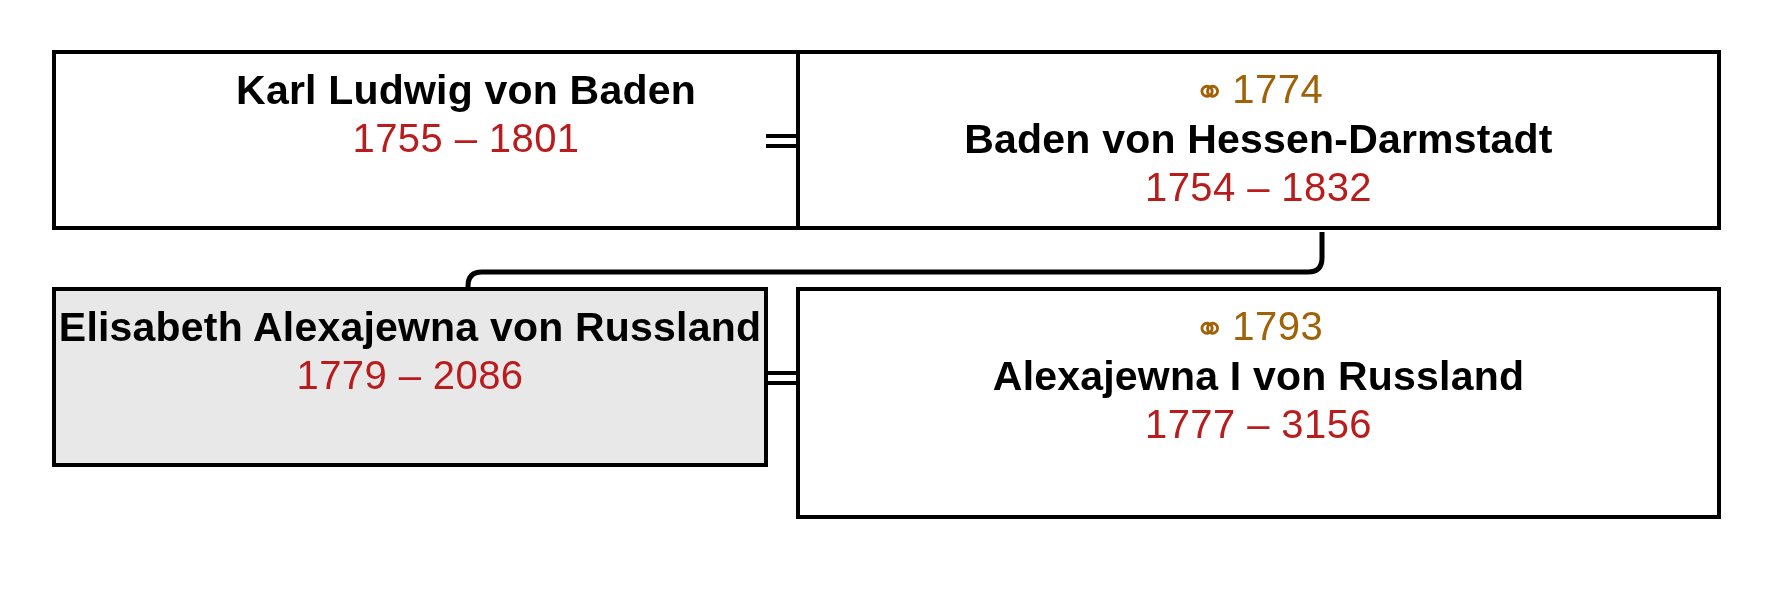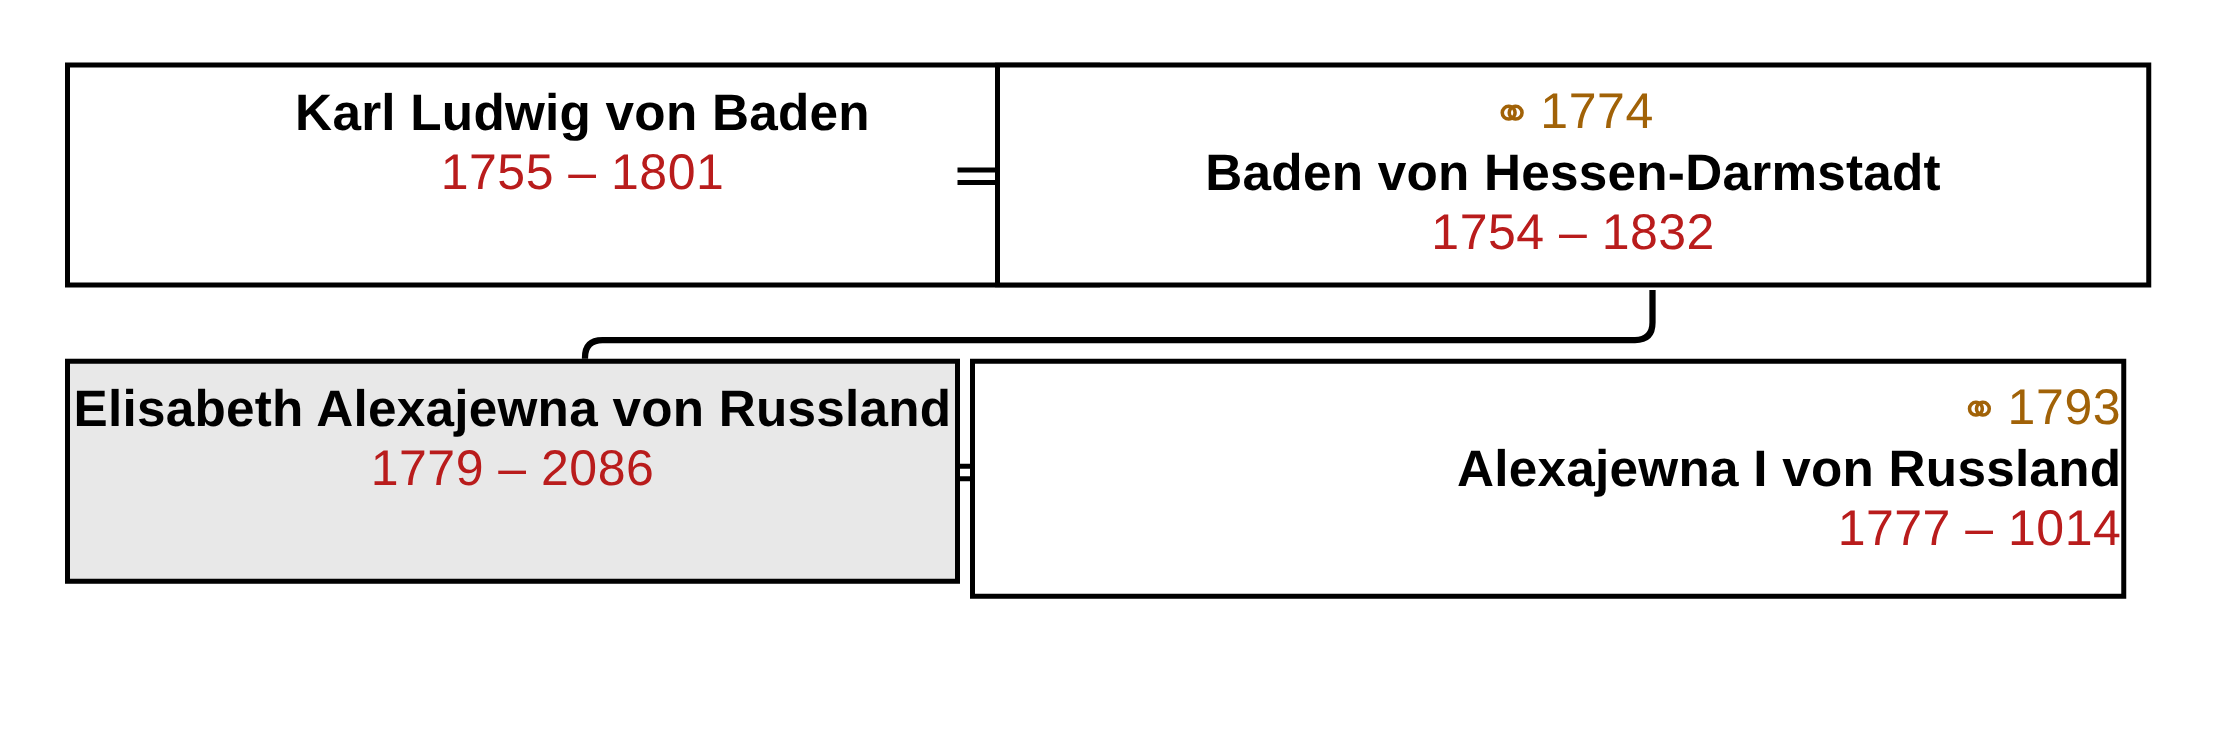--- a/index.html
+++ b/index.html
@@ -60,21 +60,21 @@
     font-weight: 400;
     color: #b91c1c;
     line-height: 1.22;
     white-space: nowrap;
     letter-spacing: 0.4px;
   }
   
   #box-karl-ludwig   { left: 52px;  top: 50px;  width: 828px; height: 180px; }
   #box-amalie        { left: 796px; top: 50px;  width: 925px; height: 180px; }
   #box-elisabeth     { left: 52px;  top: 287px; width: 716px; height: 180px; }
-  #box-alexander     { left: 776px; top: 287px; width: 925px; height: 192px; align-items: flex-end; }
+  #box-alexander     { left: 796px; top: 287px; width: 925px; height: 232px; }
 
   
   .spouse-connector {
     position: absolute;
     width: 30px;
     height: 14px;
   }
   .spouse-connector .bar {
     position: absolute;
     left: 0;
@@ -137,16 +137,16 @@
   <div class="spouse-connector" id="spouse-connector-bottom">
     <div class="bar top"></div>
     <div class="bar bottom"></div>
   </div>
 
   <div class="pbox" id="box-alexander">
     <div class="marr-line">
       <span class="marr-sym">⚭</span><span>1793</span>
     </div>
     <div class="pname">Alexajewna I von Russland</div>
-    <div class="pdates">1777 – 1014</div>
+    <div class="pdates">1777 – 3156</div>
   </div>
 
 </div>
 
 </body></html>

